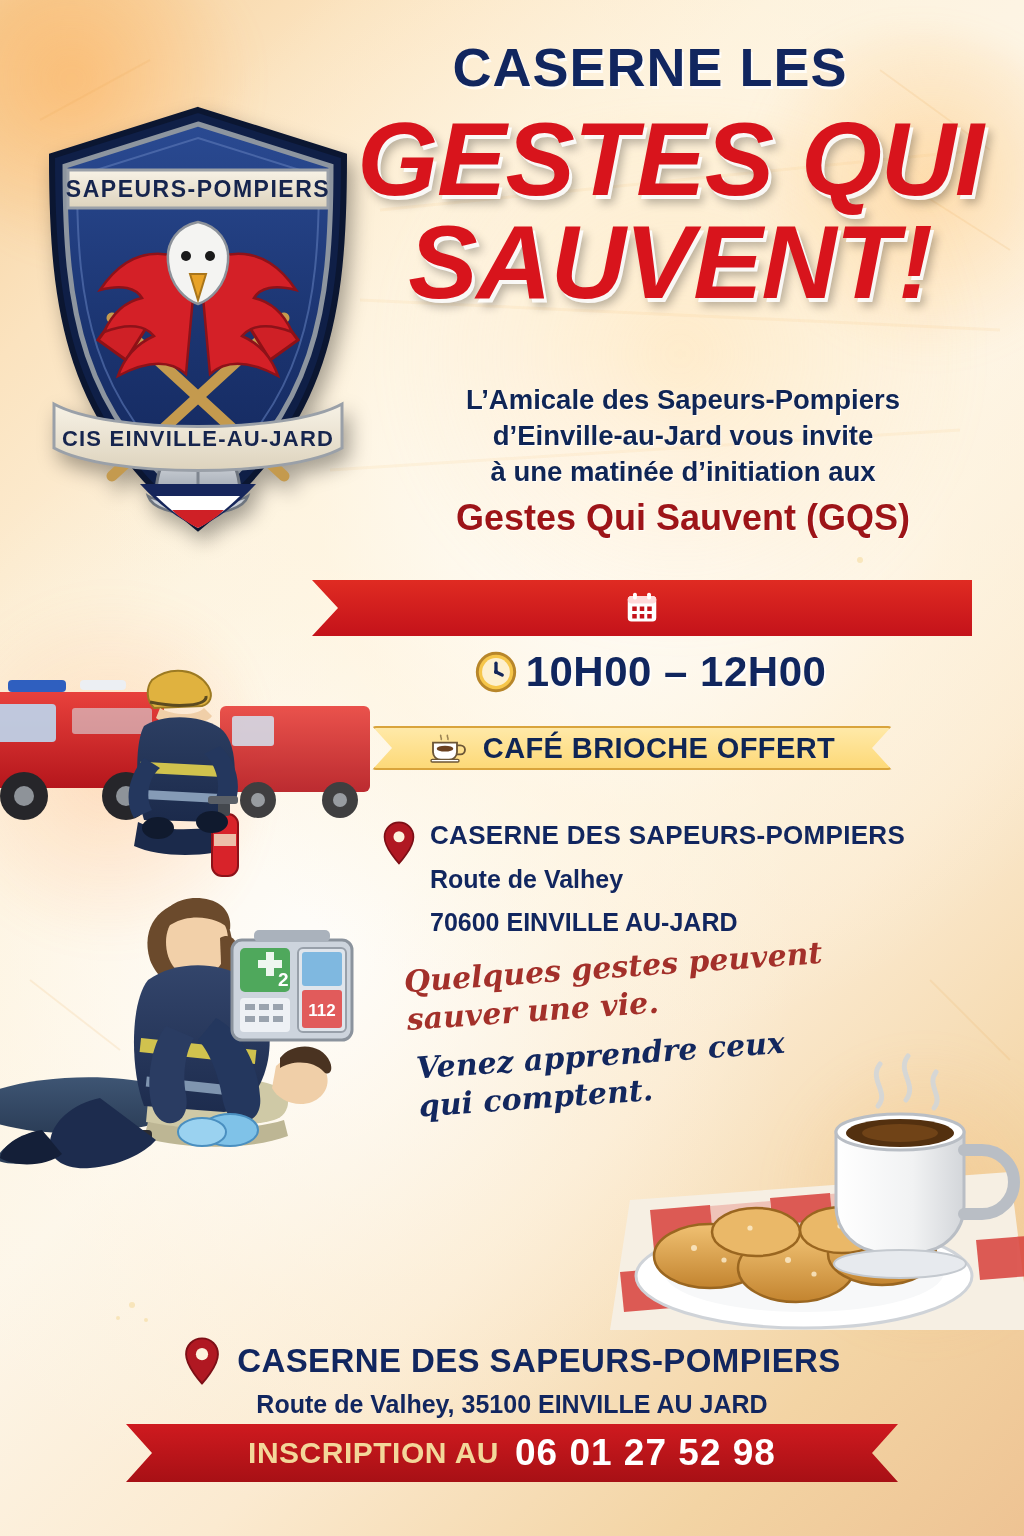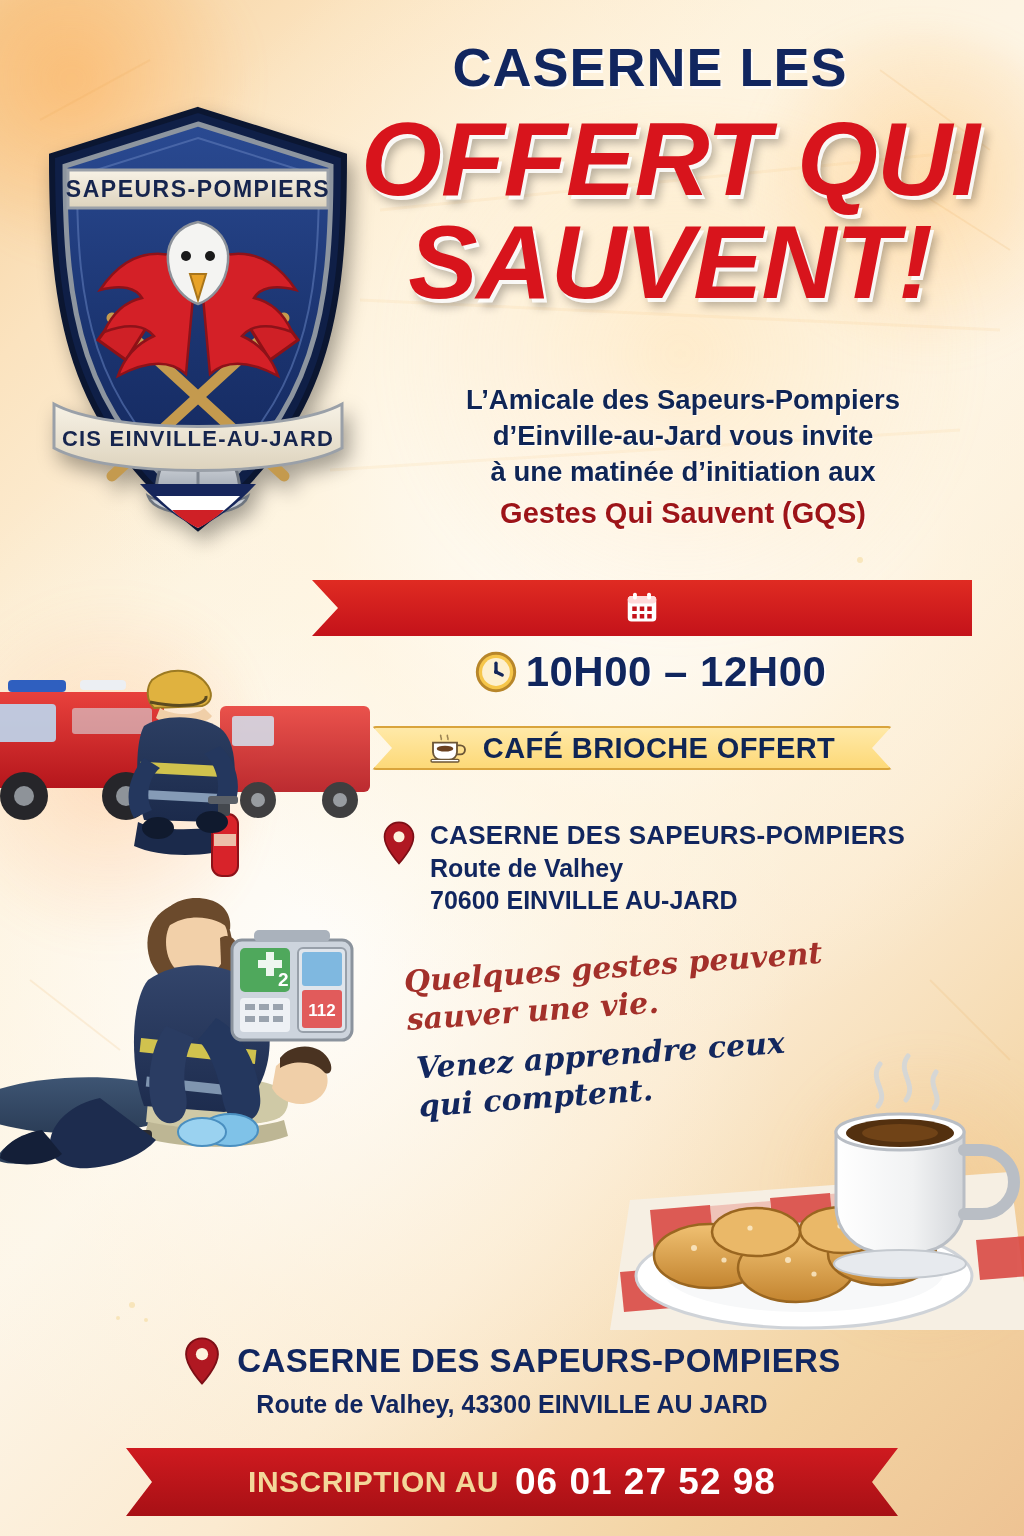--- a/index.html
+++ b/index.html
@@ -98,21 +98,21 @@
     font-size: 27.5px;
     line-height: 1.30;
     font-weight: 600;
     text-shadow: 1px 1px 0 rgba(255,255,255,0.8);
   }
   .intro .b { font-weight: 800; }
   .intro .light { font-weight: 700; }
   .intro .gqs {
     display: block;
     margin-top: 6px;
-    font-size: 29px;
+    font-size: 36px;
     font-weight: 800;
     color: #9d1418;
   }
 
   
   .ribbon-date {
     position: absolute;
     left: 312px;
     top: 580px;
     width: 660px;
@@ -181,21 +181,21 @@
     position: absolute;
     left: 382px;
     top: 820px;
     width: 600px;
     display: flex;
     gap: 14px;
     align-items: flex-start;
   }
   .addr .lines { color:#11265f; }
   .addr .l1 { font-weight: 800; font-size: 26px; letter-spacing: .3px; }
-  .addr .l2, .addr .l3 { font-weight: 700; font-size: 25px; margin-top: 3px; }
+  .addr .l2, .addr .l3 { font-weight: 700; font-size: 25px; margin-top: 14px; }
 
   
   .quote {
     position: absolute;
     left: 408px;
     top: 948px;
     width: 430px;
     font-family: "DejaVu Serif", serif;
     font-style: italic;
     font-size: 30px;
@@ -220,29 +220,28 @@
   .addr-bottom .row2 {
     margin-top: 4px; color: #11265f; font-weight: 700; font-size: 25px;
   }
 
   
   .insc {
     position: absolute;
     left: 126px;
     top: 1424px;
     width: 772px;
-    height: 68px;
+    height: 58px;
     background: linear-gradient(180deg, #cf1a1f 0%, #a71015 100%);
     clip-path: polygon(0 0, 100% 0, calc(100% - 26px) 50%, 100% 100%, 0 100%, 26px 50%);
     display: flex;
     align-items: center;
     justify-content: center;
     gap: 16px;
     box-shadow: 0 4px 9px rgba(0,0,0,0.3);
-    margin-top: 24px;
   }
   .insc .lbl { color:#f3d79a; font-weight:800; font-size:30px; letter-spacing:.5px; }
   .insc .num { color:#ffffff; font-weight:800; font-size:37px; letter-spacing:1px; }
 
   
   .illus { position: absolute; pointer-events: none; }
   .truck-scene { left: -16px; top: 596px; width: 400px; height: 300px; }
   .cpr-scene   { left: -20px; top: 830px; width: 450px; height: 420px; }
   .coffee-scene{ right: -6px; top: 1040px; width: 440px; height: 290px; }
 </style>
@@ -350,21 +349,21 @@
       </g>
 
       <path d="M102 380 C122 402 140 414 160 424 C180 414 198 402 218 380 Z" fill="#16265b"></path>
       <path d="M118 392 C132 406 146 416 160 424 C174 416 188 406 202 392 Z" fill="#ffffff"></path>
       <path d="M134 406 C142 414 152 420 160 424 C168 420 178 414 186 406 Z" fill="#cf2026"></path>
     </svg>
   </div>
 
   <div class="head-top">CASERNE LES</div>
   <div class="head-big">
-    <span class="l1">OFFERT QUI</span>
+    <span class="l1">GESTES QUI</span>
     <span class="l2">
       <span>SAUVENT</span><span class="bang">!</span>
     </span>
   </div>
 
   <div class="intro">
     <span class="b">L’Amicale des Sapeurs-Pompiers</span><br>
     <span class="b">d’Einville-au-Jard</span>
     <span class="light">vous invite</span><br>
     <span class="light">à une</span>
@@ -621,21 +620,21 @@
   </svg>
 
   <div class="addr-bottom">
     <div class="row1">
       <svg width="38" height="50" viewBox="0 0 24 32">
         <path d="M12 1.5 C6.2 1.5 1.8 6 1.8 11.7 C1.8 19.6 12 30.4 12 30.4 C12 30.4 22.2 19.6 22.2 11.7 C22.2 6 17.8 1.5 12 1.5 Z" fill="#b01822" stroke="#7d0f16" stroke-width="1.2"></path>
         <circle cx="12" cy="11.6" r="3.9" fill="#fdf2dd"></circle>
       </svg>
       <span>CASERNE DES SAPEURS-POMPIERS</span>
     </div>
-    <div class="row2">Route de Valhey, 43300 EINVILLE AU JARD</div>
+    <div class="row2">Route de Valhey, 35100 EINVILLE AU JARD</div>
   </div>
 
   <div class="insc">
     <span class="lbl">INSCRIPTION AU</span>
     <span class="num">06 01 27 52 98</span>
   </div>
 
 </div>
 
 </body></html>

